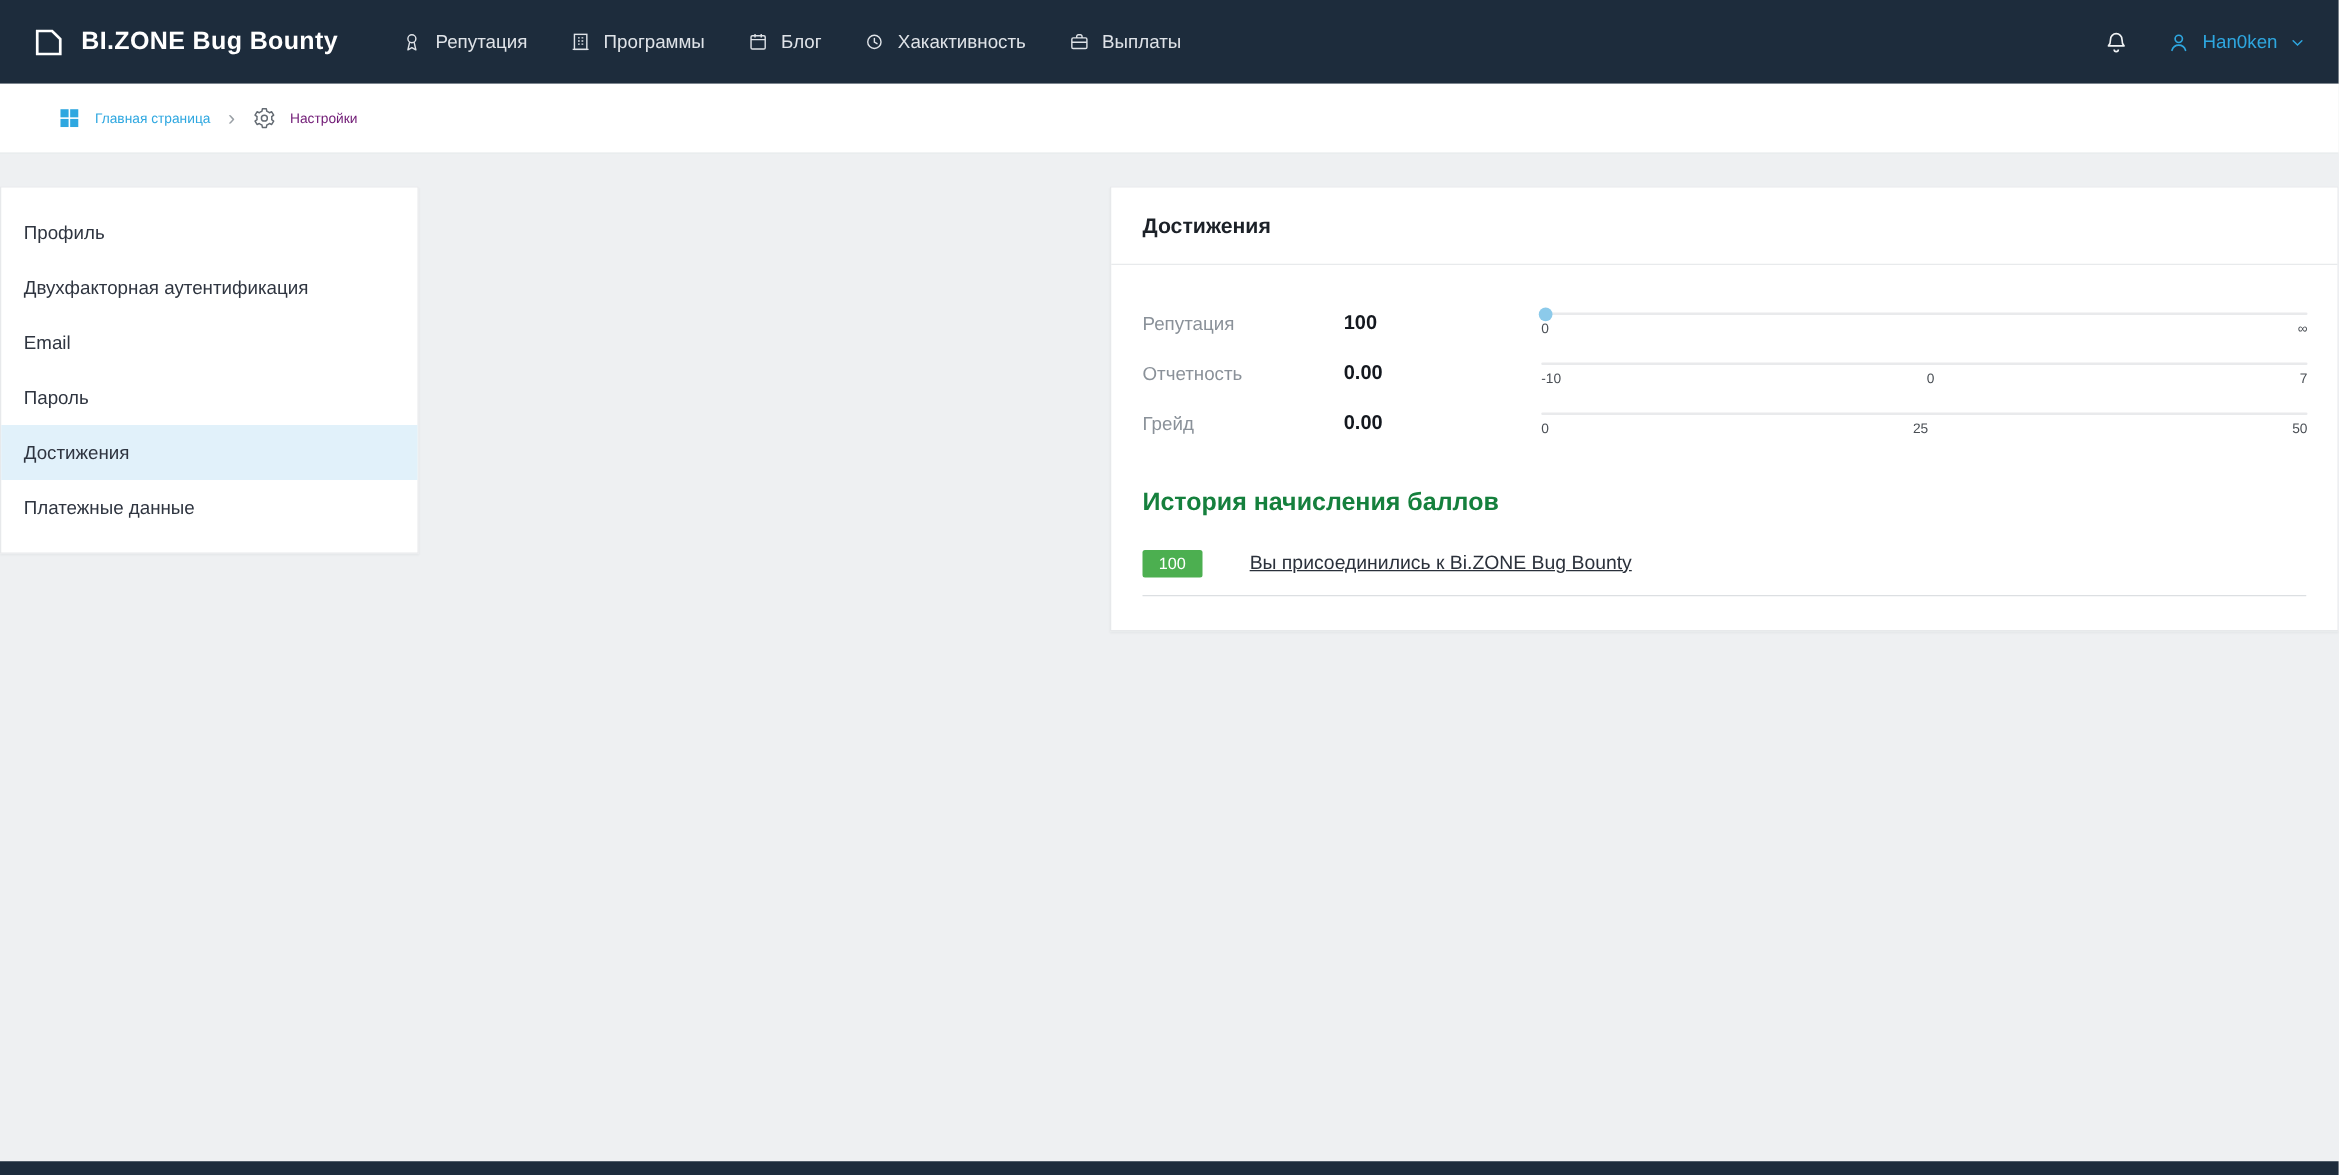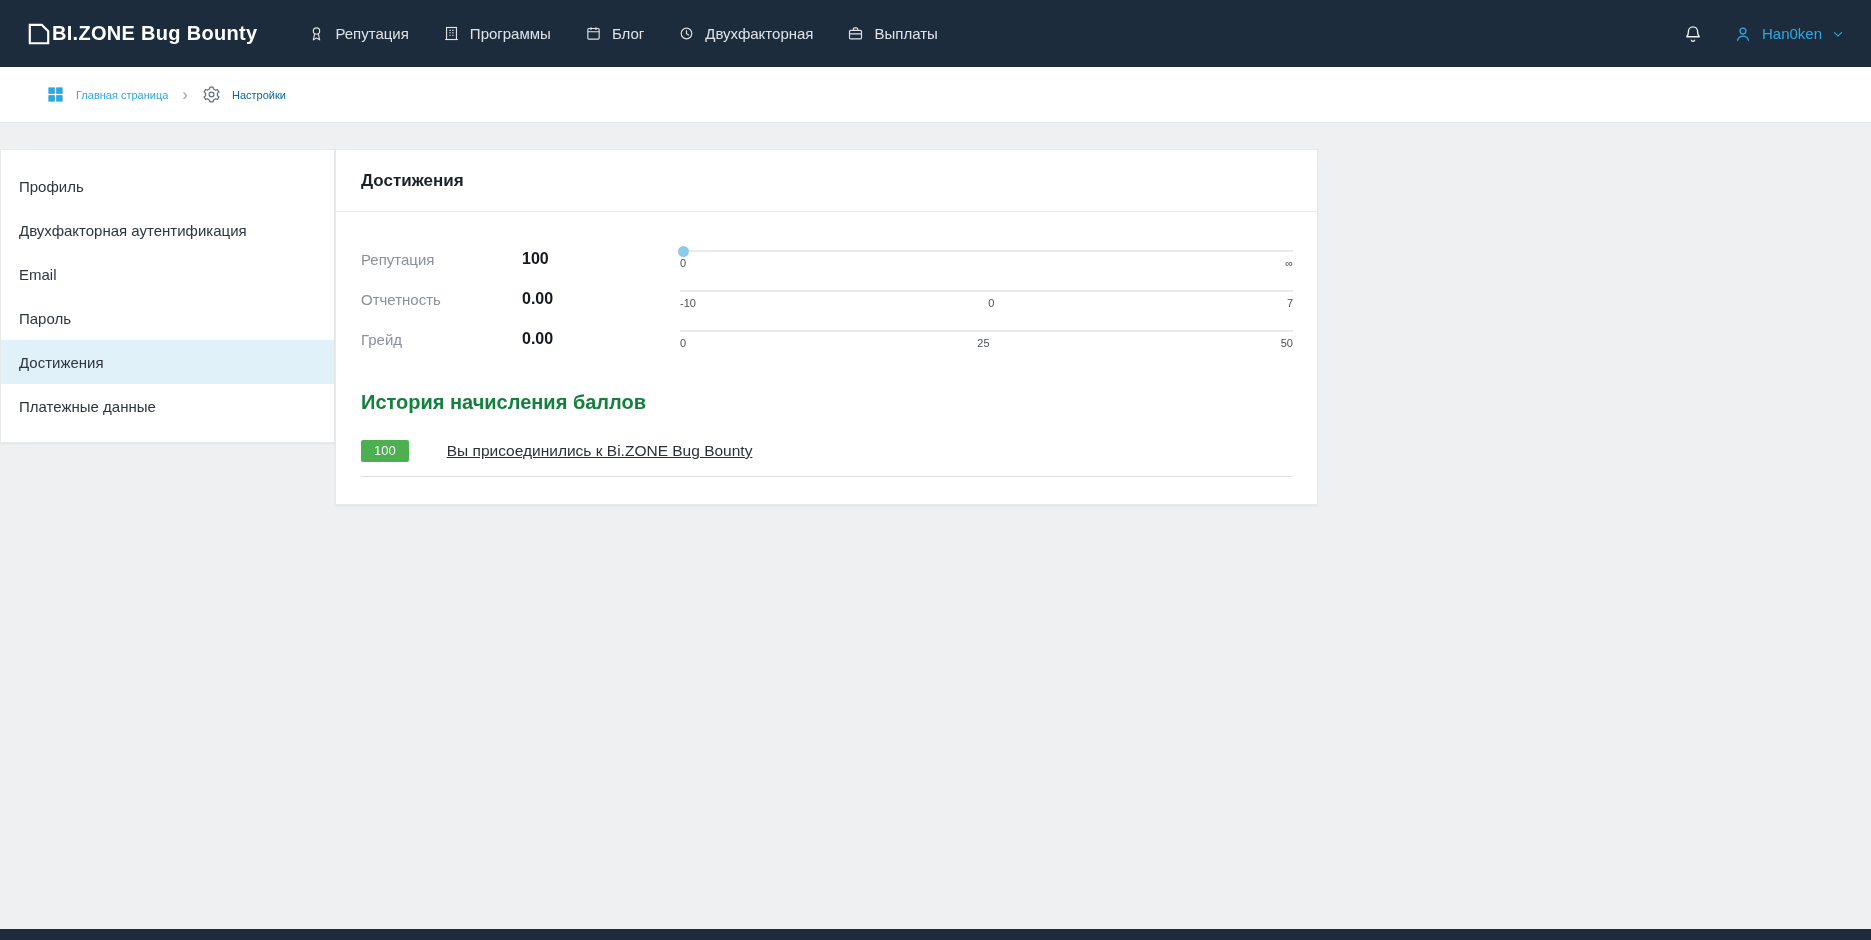--- a/index.html
+++ b/index.html
@@ -10,44 +10,44 @@
     font-family:"Liberation Sans", sans-serif;
     color:#2b313b;
   }
   svg { display:block; }
 
   
   .navbar {
     height:67px; background:#1d2c3c; display:flex; align-items:center;
     padding:0 26px; color:#fff;
   }
-  .brand { display:flex; align-items:center; margin-right:34px; cursor:pointer; }
+  .brand { display:flex; align-items:center; gap:13px; margin-right:34px; cursor:pointer; }
   .brand-text { font-size:20px; font-weight:700; letter-spacing:.3px; white-space:nowrap; }
   .nav-items { display:flex; align-items:center; height:100%; }
   .nav-item {
     display:flex; align-items:center; gap:10px; padding:0 17px; height:100%;
     color:#dfe3e8; font-size:15px; cursor:pointer; white-space:nowrap;
   }
   .nav-right { margin-left:auto; display:flex; align-items:center; gap:30px; }
   .icon-btn { cursor:pointer; color:#f0f3f5; }
   .user-menu { display:flex; align-items:center; gap:9px; color:#2ea7e0; cursor:pointer; }
   .user-name { font-size:15px; }
 
   
   .breadcrumb-bar {
     height:56px; background:#ffffff; border-bottom:1px solid #e4e7e9;
     display:flex; align-items:center; padding:0 46px;
   }
   .crumb { display:flex; align-items:center; gap:11px; font-size:11px; }
   .crumb-home { color:#2ea7e0; cursor:pointer; }
   .crumb-sep { color:#9aa0a6; font-size:17px; margin:0 14px; }
-  .crumb-current { color:#0369a1; }
-
-  
-  .content { display:flex; justify-content:flex-start; align-items:flex-start; gap:0; margin-top:26px; }
+  .crumb-current { color:#701a75; }
+
+  
+  .content { display:flex; justify-content:space-between; align-items:flex-start; gap:0; margin-top:26px; }
   .card { background:#fff; border:1px solid #e7e9eb; box-shadow:0 1px 2px rgba(20,30,40,.05); }
 
   
   .settings-menu { width:335px; padding:14px 0; }
   .menu-item {
     height:44px; display:flex; align-items:center; padding:0 18px;
     font-size:15px; color:#2f3540; cursor:pointer;
   }
   .menu-item.active { background:#e1f1fa; }
 
@@ -125,21 +125,21 @@
       </span>
       <span>Блог</span>
     </a>
     <a class="nav-item">
       <span>
         <svg width="17" height="17" viewBox="0 0 24 24" fill="none" stroke="currentColor" stroke-width="1.6" stroke-linecap="round">
           <circle cx="12" cy="12" r="7.5"></circle>
             <path d="M12 8v4.2l3 1.8"></path>
         </svg>
       </span>
-      <span>Двухфакторная</span>
+      <span>Хакактивность</span>
     </a>
     <a class="nav-item">
       <span>
         <svg width="17" height="17" viewBox="0 0 24 24" fill="none" stroke="currentColor" stroke-width="1.6">
           <rect x="3.5" y="7.5" width="17" height="12" rx="1.5"></rect>
           <path d="M9 7.5V5.8A1.8 1.8 0 0 1 10.8 4h2.4A1.8 1.8 0 0 1 15 5.8v1.7M3.5 12.5h17"></path>
         </svg>
       </span>
       <span>Выплаты</span>
     </a>

